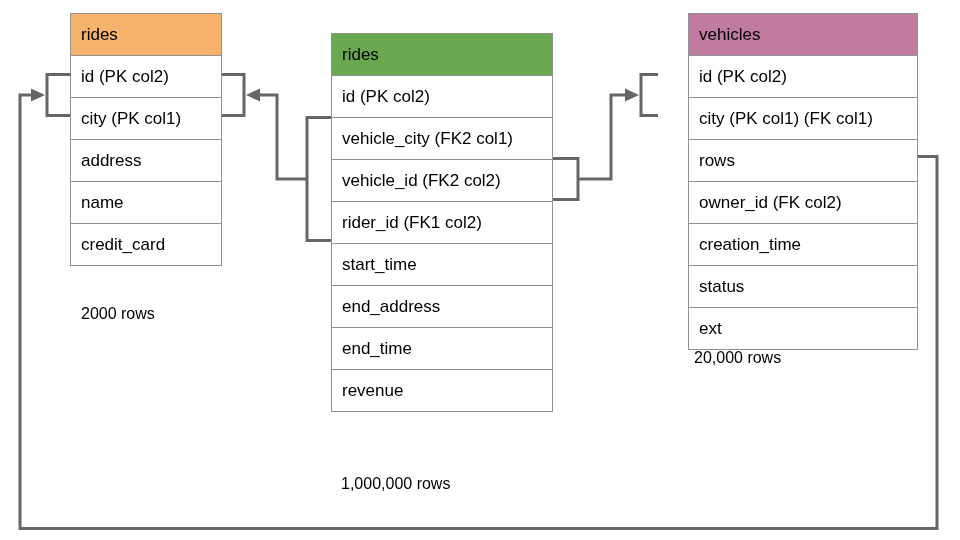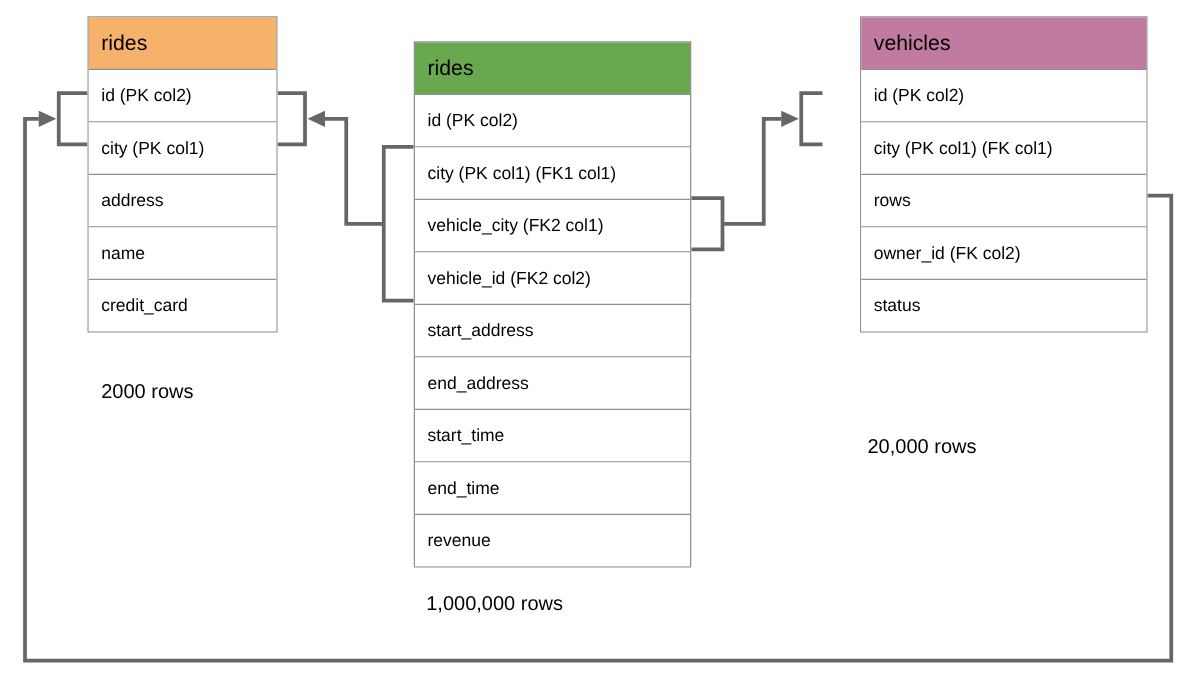--- a/index.html
+++ b/index.html
@@ -21,21 +21,21 @@
   .db-table .hdr{
     height:41px;line-height:41px;
     padding-left:10px;
     font-size:17px;
     border-bottom:1px solid #919191;
     white-space:nowrap;overflow:hidden;
   }
   .db-table .row{
     height:41px;line-height:41px;
     padding-left:10px;
-    font-size:14px;
+    font-size:17px;
     border-bottom:1px solid #919191;
     background:#ffffff;
     white-space:nowrap;overflow:hidden;
   }
   .db-table .row:last-child{border-bottom:none;}
   .hdr-users{background:#F6B26B;}
   .hdr-rides{background:#6AA84F;}
   .hdr-vehicles{background:#C27BA0;}
   .rows-caption{
     position:absolute;
@@ -91,34 +91,35 @@
     <div class="row">city (PK col1)</div>
     <div class="row">address</div>
     <div class="row">name</div>
     <div class="row">credit_card</div>
   </div>
   <div class="rows-caption" id="cap-users">2000 rows</div>
 
   <div class="db-table" id="tbl-rides">
     <div class="hdr hdr-rides">rides</div>
     <div class="row">id (PK col2)</div>
-    <div class="row">city (PK col1) (FK1 col1)</div>
     <div class="row">vehicle_city (FK2 col1)</div>
     <div class="row">vehicle_id (FK2 col2)</div>
-    <div class="row">start_address</div>
+    <div class="row">rider_id (FK1 col2)</div>
+    <div class="row">start_time</div>
     <div class="row">end_address</div>
-    <div class="row">start_time</div>
     <div class="row">end_time</div>
     <div class="row">revenue</div>
   </div>
   <div class="rows-caption" id="cap-rides">1,000,000 rows</div>
 
   <div class="db-table" id="tbl-vehicles">
     <div class="hdr hdr-vehicles">vehicles</div>
     <div class="row">id (PK col2)</div>
     <div class="row">city (PK col1) (FK col1)</div>
     <div class="row">rows</div>
     <div class="row">owner_id (FK col2)</div>
+    <div class="row">creation_time</div>
     <div class="row">status</div>
+    <div class="row">ext</div>
   </div>
   <div class="rows-caption" id="cap-vehicles">20,000 rows</div>
 
 </div>
 
 </body></html>

